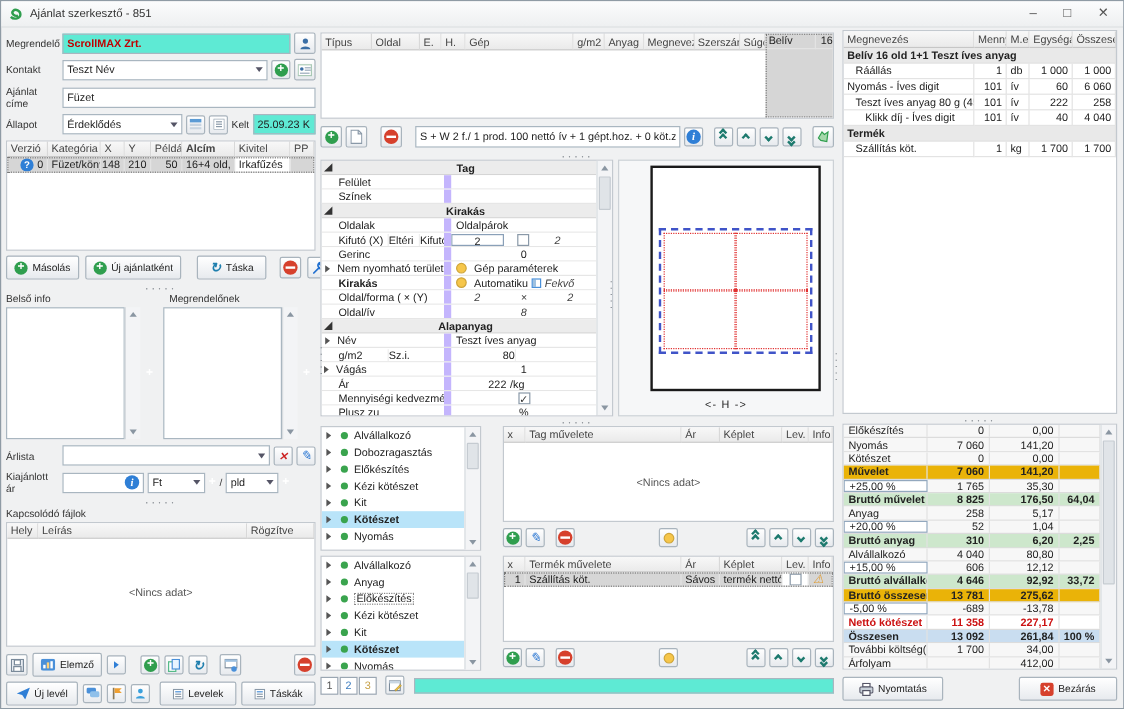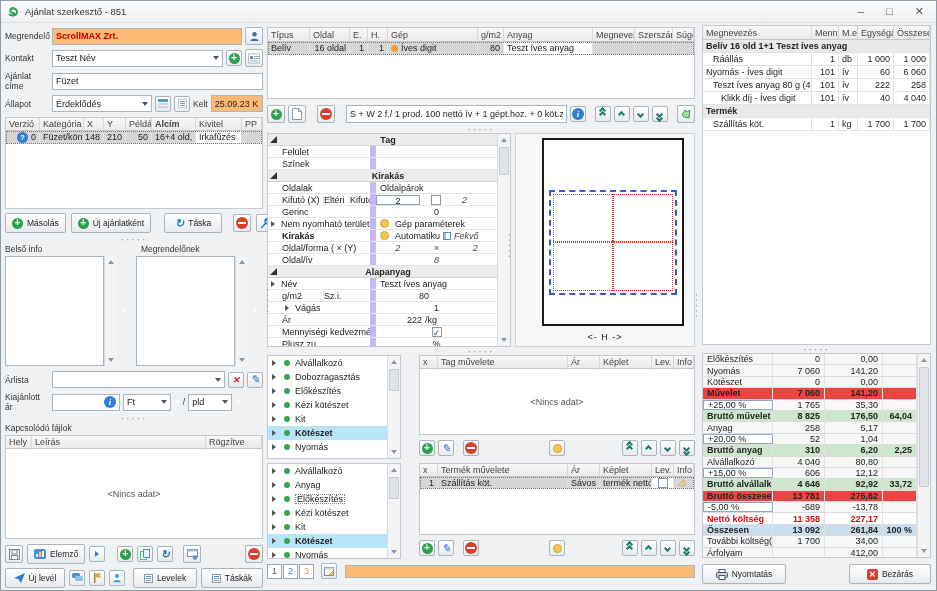--- a/index.html
+++ b/index.html
@@ -6,21 +6,21 @@
   *{box-sizing:border-box;}
   .window{position:relative;width:937px;height:591px;background:#f0f1f2;border:1px solid #8f9ba5;overflow:hidden;font-size:9px;color:#222;}
   
   .titlebar{height:22px;display:flex;align-items:center;gap:5px;padding:0 6px;background:linear-gradient(#fbfcfd,#eef0f1);border-bottom:1px solid #dcdfe2;}
   .title-text{font-size:9.5px;color:#333;}
   .win-controls{margin-left:auto;display:flex;gap:22px;color:#555;font-size:11px;padding-right:6px;}
   .win-controls span{cursor:default;line-height:11px;}
   
   .lbl{color:#333;font-size:8.5px;}
   .fld{height:17px;border:1px solid #a9b6c0;background:#fff;display:flex;align-items:center;padding:0 3px;overflow:hidden;white-space:nowrap;}
-  .fld.ro{background:#fdba74;}
+  .fld.ro{background:#5eead4;}
   .red-text{color:#c00000;}
   .dd{width:0;height:0;border-left:3px solid transparent;border-right:3px solid transparent;border-top:4px solid #556;margin-left:auto;}
   .icb{display:inline-flex;align-items:center;justify-content:center;height:18px;min-width:18px;border:1px solid #a9b4bd;border-radius:2px;background:linear-gradient(#ffffff,#e7eaee);flex:none;}
   .icb.sm{height:16px;min-width:16px;}
   .btn{display:inline-flex;align-items:center;justify-content:center;gap:4px;height:20px;border:1px solid #a9b4bd;border-radius:2px;background:linear-gradient(#ffffff,#e7eaee);padding:0 6px;font-size:8.5px;color:#222;white-space:nowrap;}
   .gplus{width:11px;height:11px;border-radius:50%;background:#2f9e4e;color:#fff;text-align:center;flex:none;}
   .gplus::before{content:"+";font:bold 10px/10.5px "Liberation Sans",sans-serif;display:block;}
   .stop{width:12px;height:12px;border-radius:50%;background:#d6402c;position:relative;flex:none;}
   .stop::after{content:"";position:absolute;left:2px;right:2px;top:5px;height:2px;background:#fff;}
   .pencil::before{content:"\270E";color:#1f6fd0;font-size:11px;}
@@ -90,21 +90,21 @@
   .titem{display:flex;align-items:center;gap:5px;height:14px;padding-left:4px;white-space:nowrap;}
   .titem.selected{background:#b9e4f9;font-weight:bold;}
   .titem .flab.focused{outline:1px dotted #888;outline-offset:-1px;background:#fff;padding:0 2px;}
   
   .sumrow{display:flex;height:11.4px;border-bottom:1px solid #dcdcdc;background:#f7f7f7;align-items:stretch;}
   .sumrow>div{display:flex;align-items:center;padding:0 4px;overflow:hidden;white-space:nowrap;border-right:1px solid #e2e2e2;}
   .sumrow .c0{width:70px;flex:none;}
   .sumrow .c1{width:52px;flex:none;justify-content:flex-end;}
   .sumrow .c2{width:58px;flex:none;justify-content:flex-end;}
   .sumrow .c3{flex:1;justify-content:flex-end;}
-  .sumrow.bold{font-weight:bold;background:#ef4444;}
+  .sumrow.bold{font-weight:bold;background:#eab308;}
   .sumrow.green{font-weight:bold;background:#cde7cc;}
   .sumrow.blue{font-weight:bold;background:#c9ddf0;}
   .sumrow.red{font-weight:bold;background:#fff;color:#cc1111;}
   .sumrow.edit .c0{background:#fff;border:1px solid #93a8be;}
   svg{flex:none;display:block;}
 </style>
 </head>
 <body>
 
 <div class="window">
@@ -401,21 +401,21 @@
             <rect x="2" y="2" width="5" height="1" fill="#4a90d9"></rect>
             <rect x="2" y="4" width="5" height="1" fill="#8a99a8"></rect>
             <rect x="2" y="6" width="5" height="1" fill="#8a99a8"></rect>
           </svg>
           <span>Táskák</span>
         </button>
     </div>
   </div>
 
   <div id="middle">
-    <div class="tbl" id="parts-table" style="height:72px;display:flex;flex-direction:column;">
+    <div class="tbl" id="parts-table" style="height:72px;display:flex;">
         <div class="trow">
           <div class="th" style="height: 14px; width: 42px;">Típus</div>
           <div class="th" style="height: 14px; width: 40px;">Oldal</div>
           <div class="th" style="height: 14px; width: 18px;">E.</div>
           <div class="th" style="height: 14px; width: 20px;">H.</div>
           <div class="th" style="height: 14px; width: 90px;">Gép</div>
           <div class="th" style="height: 14px; width: 26px;">g/m2</div>
           <div class="th" style="height: 14px; flex: 1 1 0%;">Anyag</div>
           <div class="th" style="height: 14px; width: 42px;">Megnevez</div>
           <div class="th" style="height: 14px; width: 38px;">Szerszám</div>
@@ -576,21 +576,21 @@
             <div class="pg-row">
               <div class="pg-lab" style="gap: 0px;">
                 <span style="width: 42px; flex: 0 0 auto; border-right: 1px solid rgb(238, 238, 238);">g/m2</span>
                 <span>Sz.i.</span>
               </div>
               <div class="pg-val">
                 <span style="width: 50px; text-align: right; border-right: 1px solid rgb(238, 238, 238);">80</span>
               </div>
             </div>
             <div class="pg-row">
-              <div class="pg-lab" style="padding-left: 17px;"><i class="tri" style="margin-right: 3px;"></i>Vágás</div>
+              <div class="pg-lab" style="padding-left: 2px;"><i class="tri" style="margin-right: 3px;"></i>Vágás</div>
               <div class="pg-val" style="justify-content: center;">
                 <span>1</span>
               </div>
             </div>
             <div class="pg-row">
               <div class="pg-lab">Ár</div>
               <div class="pg-val">
                 <span style="width: 42px; text-align: right;">222</span>
                 <span>/kg</span>
               </div>
@@ -1006,21 +1006,21 @@
             <div class="c2">275,62</div>
             <div class="c3"></div>
           </div>
           <div class="sumrow edit">
             <div class="c0">-5,00 %</div>
             <div class="c1">-689</div>
             <div class="c2">-13,78</div>
             <div class="c3"></div>
           </div>
           <div class="sumrow red">
-            <div class="c0">Nettó költség</div>
+            <div class="c0">Nettó kötészet</div>
             <div class="c1">11 358</div>
             <div class="c2">227,17</div>
             <div class="c3"></div>
           </div>
           <div class="sumrow blue">
             <div class="c0">Összesen</div>
             <div class="c1">13 092</div>
             <div class="c2">261,84</div>
             <div class="c3">100 %</div>
           </div>

